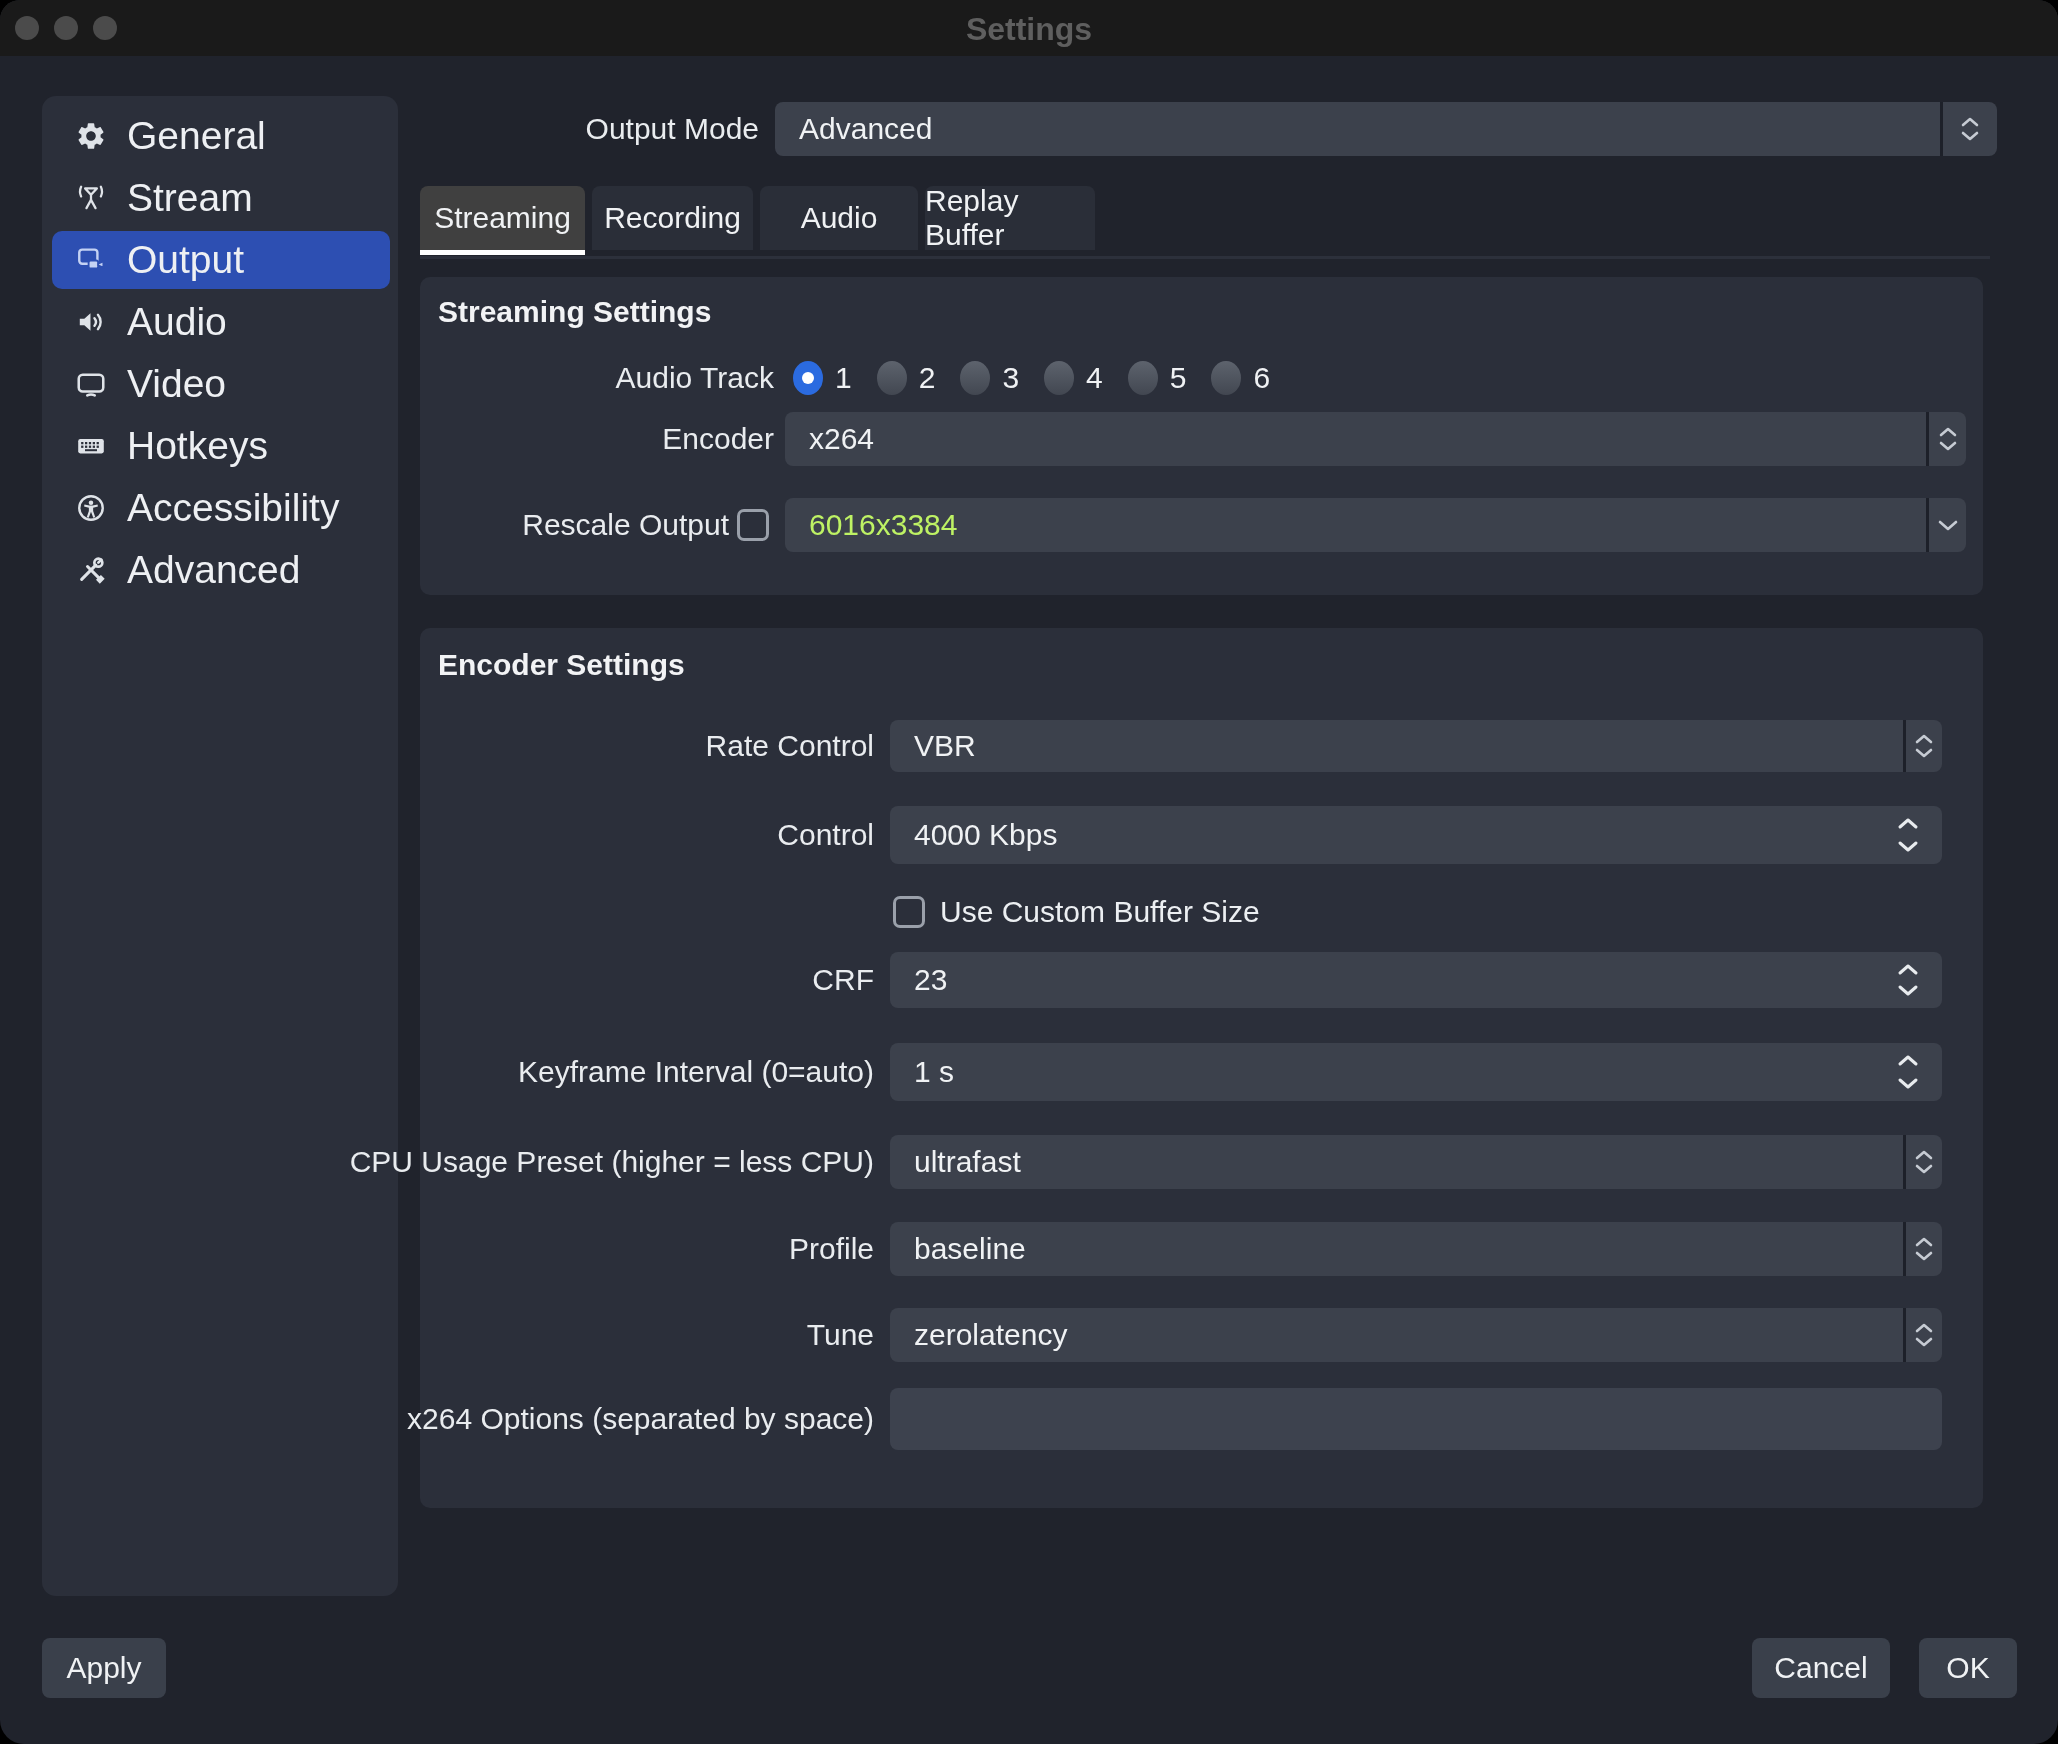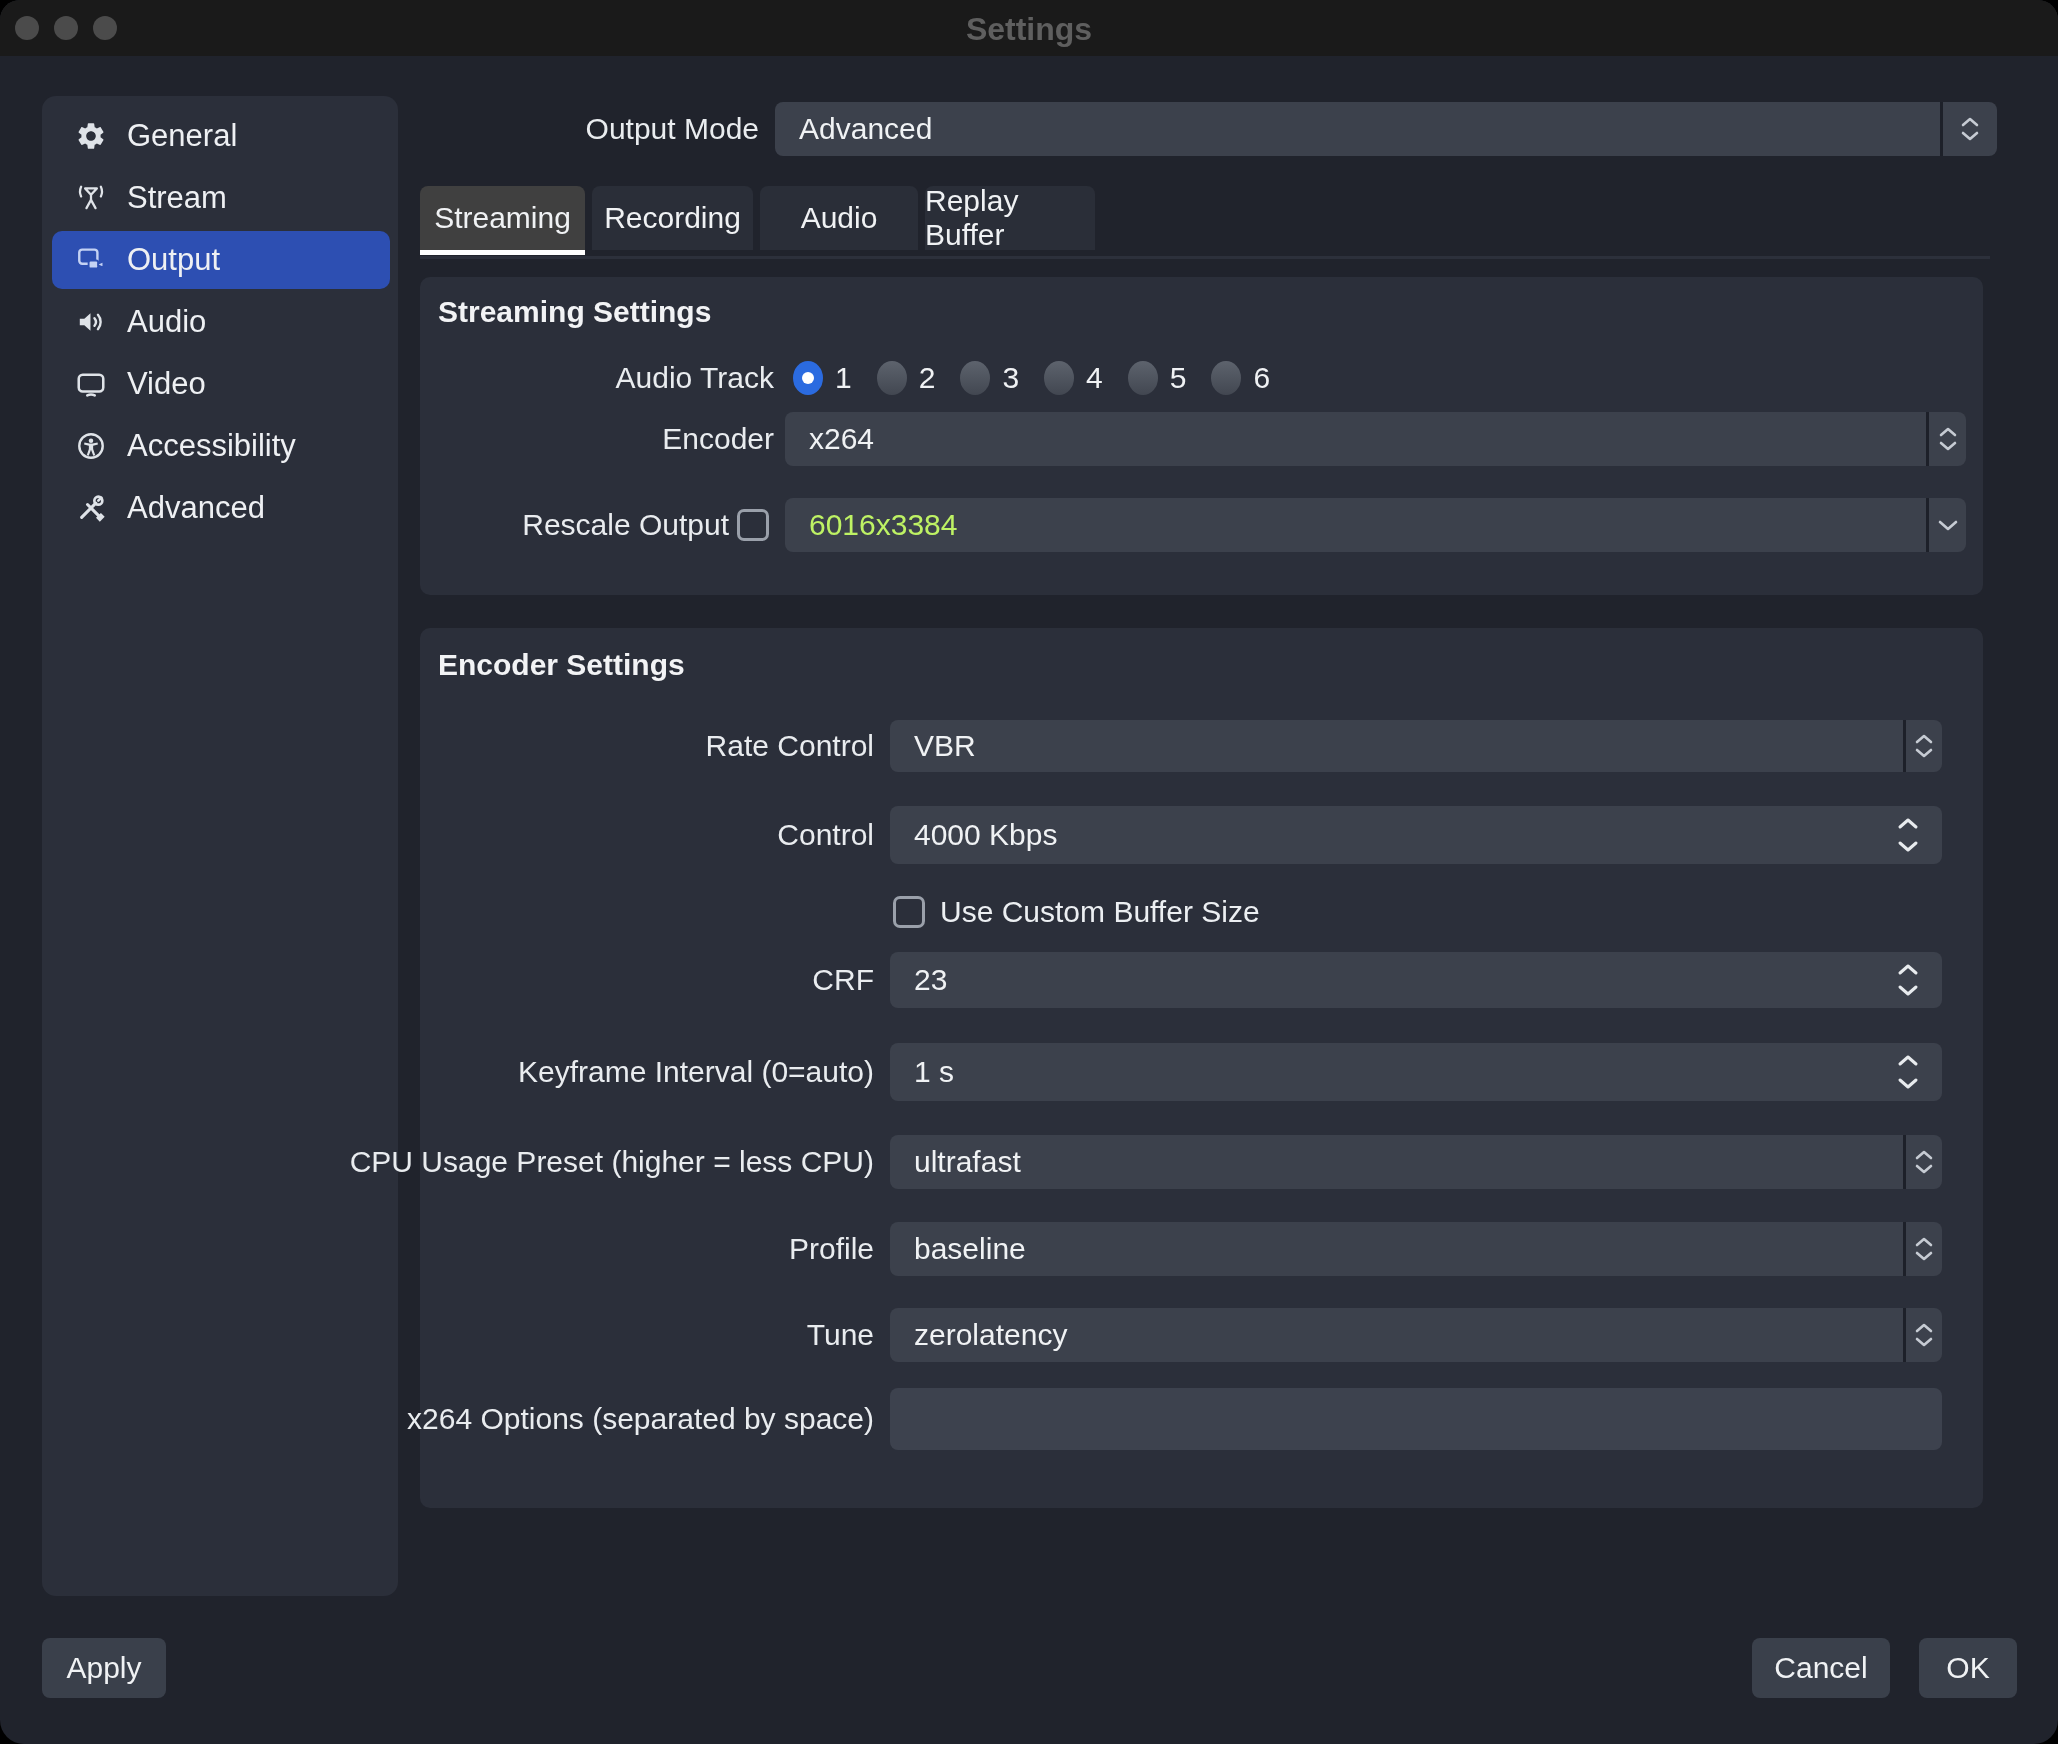--- a/index.html
+++ b/index.html
@@ -9,21 +9,21 @@
 
   
   .titlebar{position:absolute;left:0;top:0;width:100%;height:56px;background:#1a1a1a;}
   .light{position:absolute;top:16px;width:24px;height:24px;border-radius:50%;background:#4b4b4b;}
   .title{position:absolute;left:0;top:0;width:100%;height:56px;line-height:58px;text-align:center;
          font-size:32px;font-weight:700;color:#5f5f5f;}
 
   
   .sidebar{position:absolute;left:42px;top:96px;width:356px;height:1500px;background:#2b2f3a;border-radius:14px;padding-top:11px;}
   .side-item{height:58px;margin:0 8px 4px 10px;border-radius:10px;display:flex;align-items:center;
-             color:#eef0f3;font-size:31px;cursor:default;}
+             color:#eef0f3;font-size:39px;cursor:default;}
   .side-item .icon{width:32px;height:32px;margin-left:23px;margin-right:20px;color:#dfe3e8;flex:none;display:flex;align-items:center;}
   .side-item.sel{background:#2d4fb2;}
   .side-item.sel .icon{color:#c4d2f4;}
   .icon svg{width:32px;height:32px;display:block;}
 
   
   .flabel{position:absolute;display:flex;align-items:center;justify-content:flex-end;
           color:#e9ecef;font-size:30px;white-space:nowrap;}
   .combo,.spin,.txt{position:absolute;background:#3c414c;border-radius:8px;color:#f0f2f4;font-size:30px;}
   .combo{display:flex;align-items:stretch;}
@@ -125,20 +125,41 @@
         <svg viewBox="0 0 24 24" fill="none" stroke="currentColor" stroke-width="1.9" stroke-linecap="round">
             <rect x="2.8" y="5" width="18.4" height="12.6" rx="3"></rect>
             <path d="M9.2 20.6a4.8 3.4 0 0 1 5.6 0"></path>
           </svg>
       </span>
       <span>Video</span>
     </div>
     <div class="side-item">
       <span class="icon">
         <svg viewBox="0 0 24 24">
+            <rect x="2.4" y="6.8" width="19.2" height="10.8" rx="1.6" fill="currentColor"></rect>
+            <g fill="#2b2f3a">
+              <rect x="4.6" y="9" width="1.7" height="1.7"></rect>
+              <rect x="7.5" y="9" width="1.7" height="1.7"></rect>
+              <rect x="10.4" y="9" width="1.7" height="1.7"></rect>
+              <rect x="13.3" y="9" width="1.7" height="1.7"></rect>
+              <rect x="16.2" y="9" width="1.7" height="1.7"></rect>
+              <rect x="4.6" y="11.7" width="1.7" height="1.7"></rect>
+              <rect x="7.5" y="11.7" width="1.7" height="1.7"></rect>
+              <rect x="10.4" y="11.7" width="1.7" height="1.7"></rect>
+              <rect x="13.3" y="11.7" width="1.7" height="1.7"></rect>
+              <rect x="16.2" y="11.7" width="1.7" height="1.7"></rect>
+              <rect x="7.5" y="14.4" width="9" height="1.5"></rect>
+            </g>
+          </svg>
+      </span>
+      <span>Hotkeys</span>
+    </div>
+    <div class="side-item">
+      <span class="icon">
+        <svg viewBox="0 0 24 24">
             <circle cx="12" cy="12" r="8.8" fill="none" stroke="currentColor" stroke-width="1.8"></circle>
             <circle cx="12" cy="8" r="1.7" fill="currentColor"></circle>
             <path fill="currentColor" d="M16.9 9.3l-3.7.9h-2.4l-3.7-.9-.3 1.5 3.6 1v2.5l-1.6 4.6 1.5.5 1.7-4.5 1.7 4.5 1.5-.5-1.6-4.6v-2.5l3.6-1z"></path>
           </svg>
       </span>
       <span>Accessibility</span>
     </div>
     <div class="side-item">
       <span class="icon">
         <svg viewBox="0 0 24 24" fill="none" stroke="currentColor" stroke-width="2.3" stroke-linecap="round">

